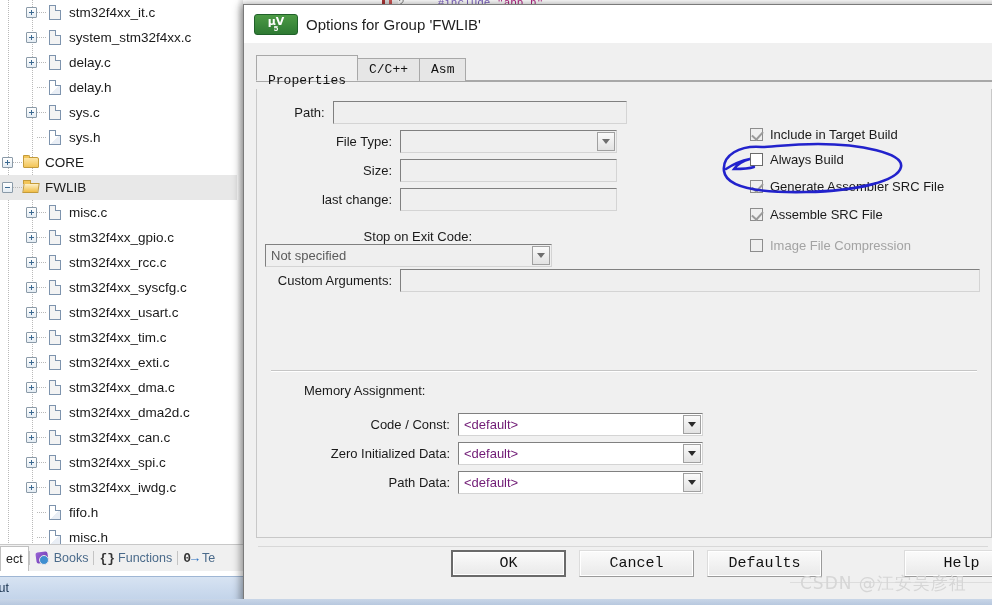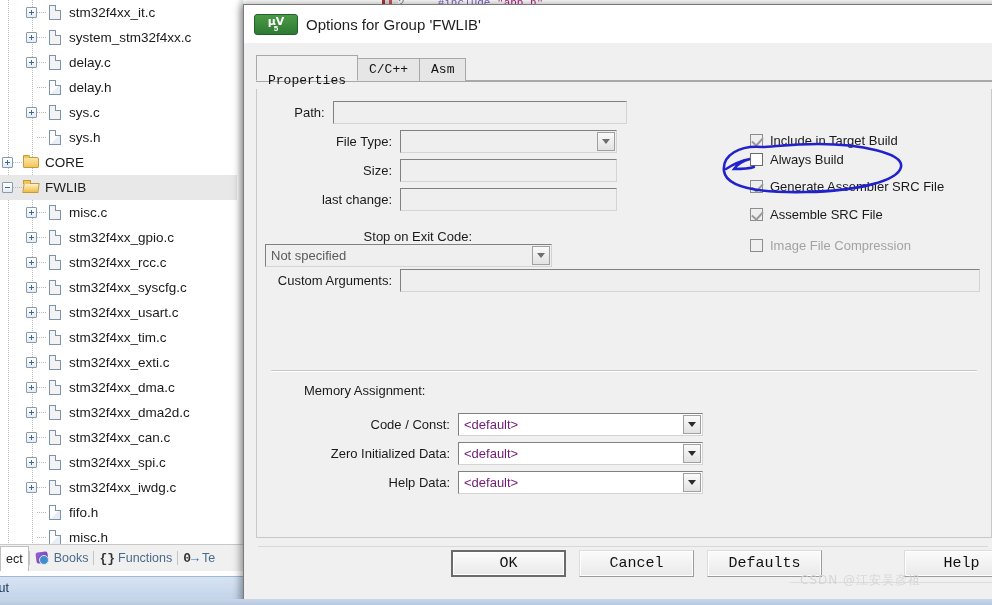--- a/index.html
+++ b/index.html
@@ -319,21 +319,21 @@
   
   #annotation {
     position: absolute; left: 710px; top: 135px;
     width: 210px; height: 70px;
     pointer-events: none;
   }
 
   
   #watermark {
     position: absolute; left: 800px; top: 572px;
-    font-size: 12px; color: #d6d6d6;
+    font-size: 17px; color: #d6d6d6;
     font-family: "DejaVu Sans", sans-serif;
     white-space: nowrap;
     letter-spacing: 1px;
   }
   #wm-line {
     position: absolute; left: 790px; top: 582px; width: 202px; height: 1px;
     background: #dddddd;
   }
   #bottom-strip {
     position: absolute; left: 0; bottom: 0; width: 992px; height: 6px;
@@ -606,21 +606,21 @@
         </div>
 
         <div class="row" style="left:0px; top:180px;">
           <div class="flabel" style="width:135px;">Custom Arguments:</div>
           <div class="field" style="width:580px; margin-left:8px;">
             <span></span>
           </div>
         </div>
 
         <div id="checkbox-column">
-            <div class="cbrow" style="left: 493px; top: 44px;">
+            <div class="cbrow" style="left: 493px; top: 38px;">
               <div class="cbox checked"></div>
               <div class="cblabel">Include in Target Build</div>
             </div>
             <div class="cbrow" style="left: 493px; top: 63px;">
               <div class="cbox enabled"></div>
               <div class="cblabel">Always Build</div>
             </div>
             <div class="cbrow" style="left: 493px; top: 90px;">
               <div class="cbox checked"></div>
               <div class="cblabel">Generate Assembler SRC File</div>
@@ -649,21 +649,21 @@
 
         <div class="row" style="left:0px; top:353px;">
           <div class="flabel" style="width:193px;">Zero Initialized Data:</div>
           <div class="field combo enabled" style="width:245px; margin-left:8px;">
             <span>&lt;default&gt;</span>
             <span class="arrowbox"></span>
           </div>
         </div>
 
         <div class="row" style="left:0px; top:382px;">
-          <div class="flabel" style="width:193px;">Help Data:</div>
+          <div class="flabel" style="width:193px;">Path Data:</div>
           <div class="field combo enabled" style="width:245px; margin-left:8px;">
             <span>&lt;default&gt;</span>
             <span class="arrowbox"></span>
           </div>
         </div>
 
       </div>
 
       <div id="buttonbar">
         <div id="sunken-line"></div>

